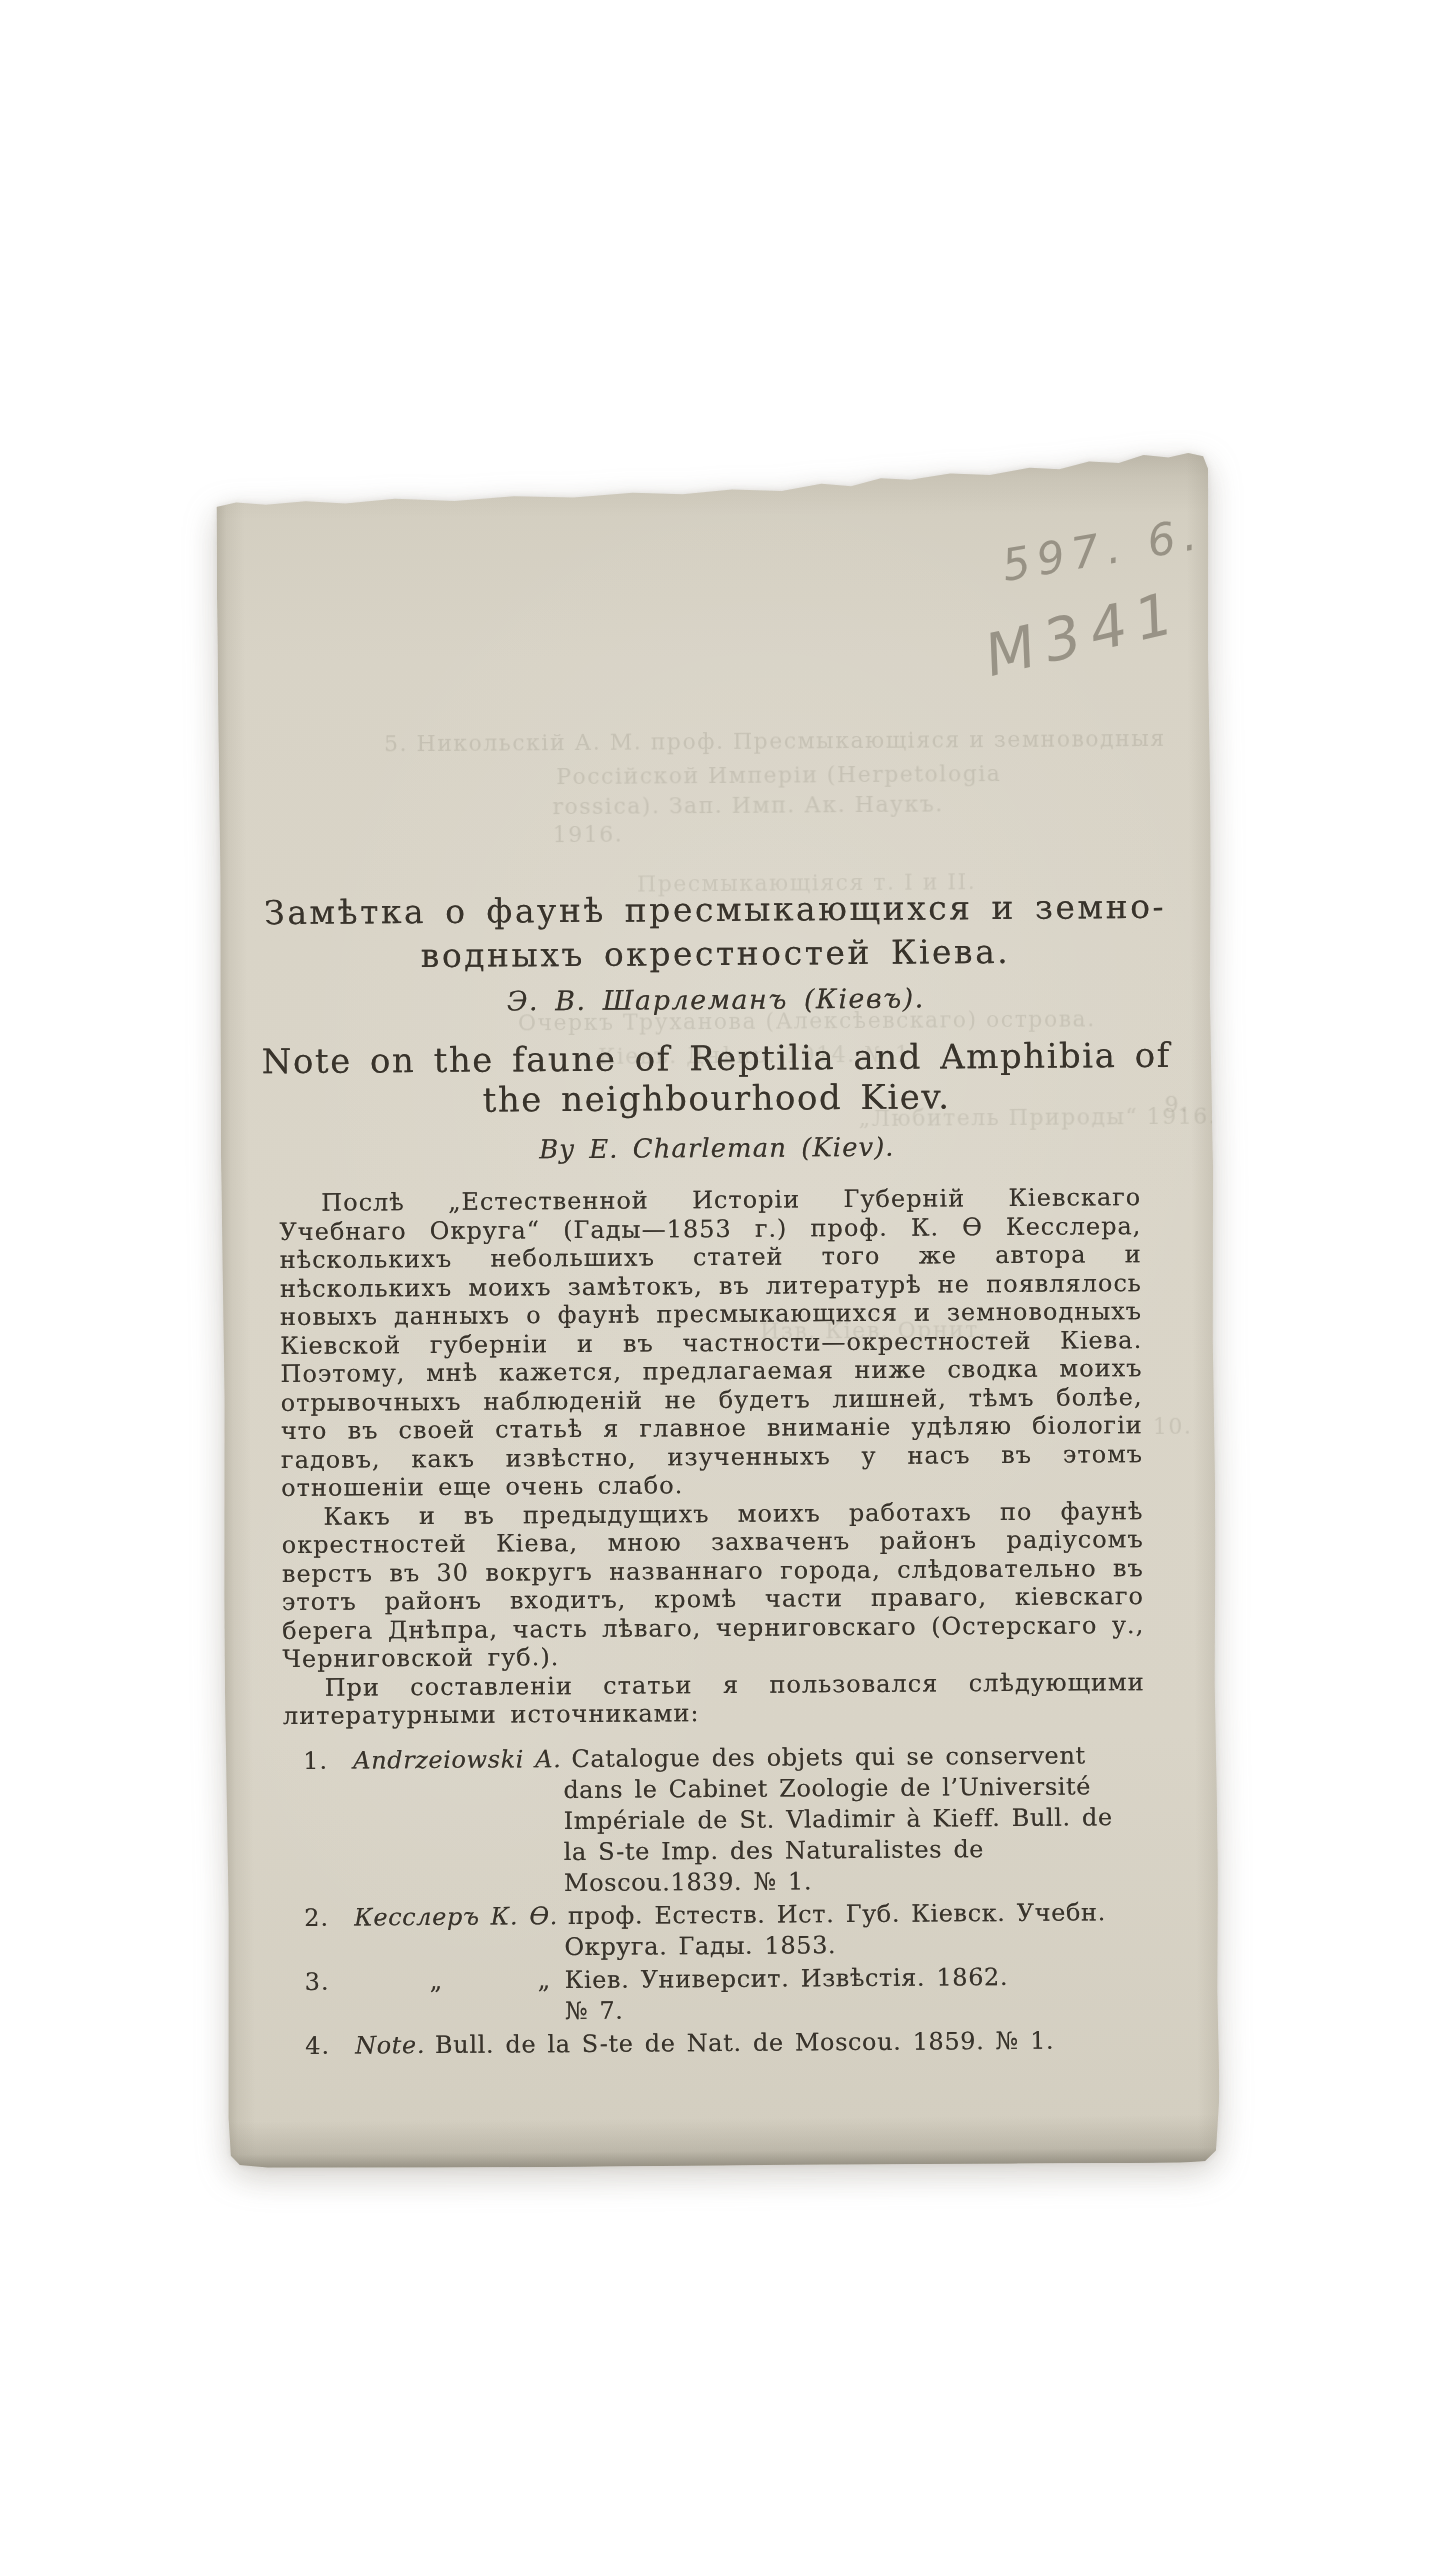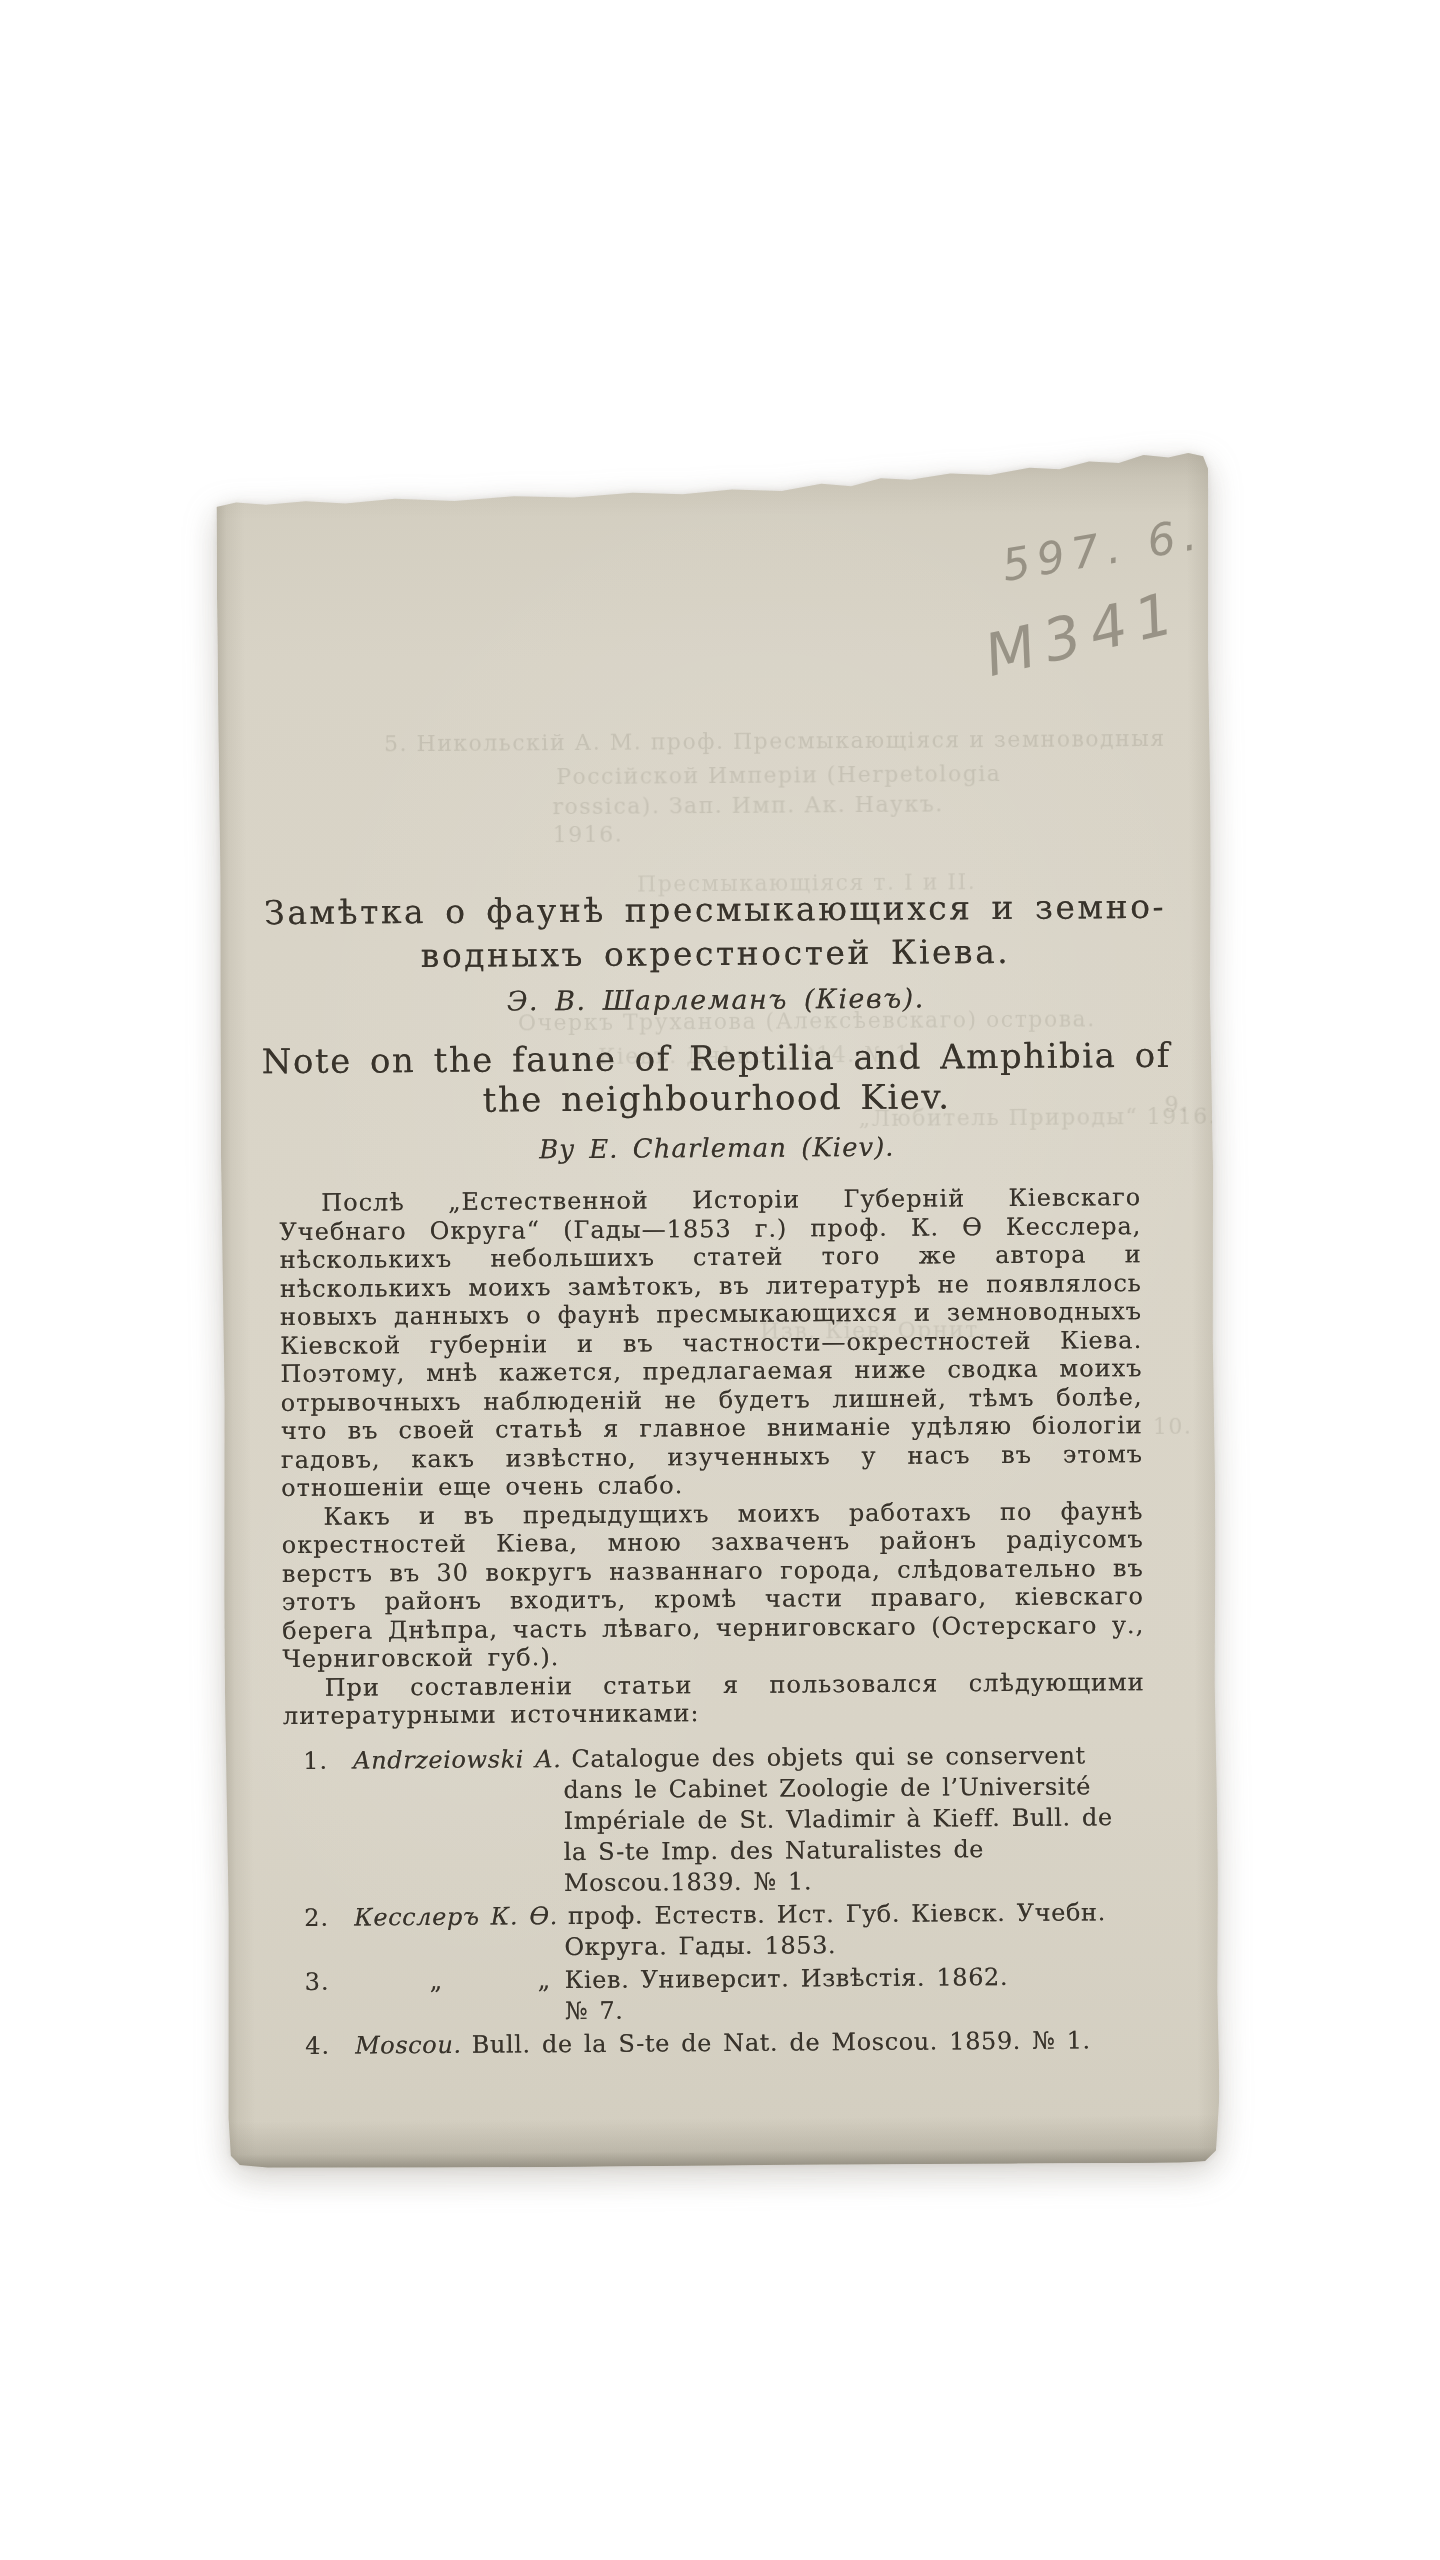--- a/index.html
+++ b/index.html
@@ -180,21 +180,21 @@
           <span class="ref-num">3.</span>
           <div class="ref-text">
             <span class="ditto1">„</span><span class="ditto2">„</span><span>Кіев. Университ. Извѣстія. 1862.</span>
             <div class="ref-cont">№ 7.</div>
           </div>
         </div>
 
         <div class="ref">
           <span class="ref-num">4.</span>
           <div class="ref-text">
-            <span class="ref-author">Moscou.</span><span>Bull. de la S-te de Nat. de Moscou. 1859. № 1.</span>
+            <span class="ref-author">Note.</span><span>Bull. de la S-te de Nat. de Moscou. 1859. № 1.</span>
           </div>
         </div>
 
       </div>
     </div>
 
   </div>
 </div>
 
 </body></html>

